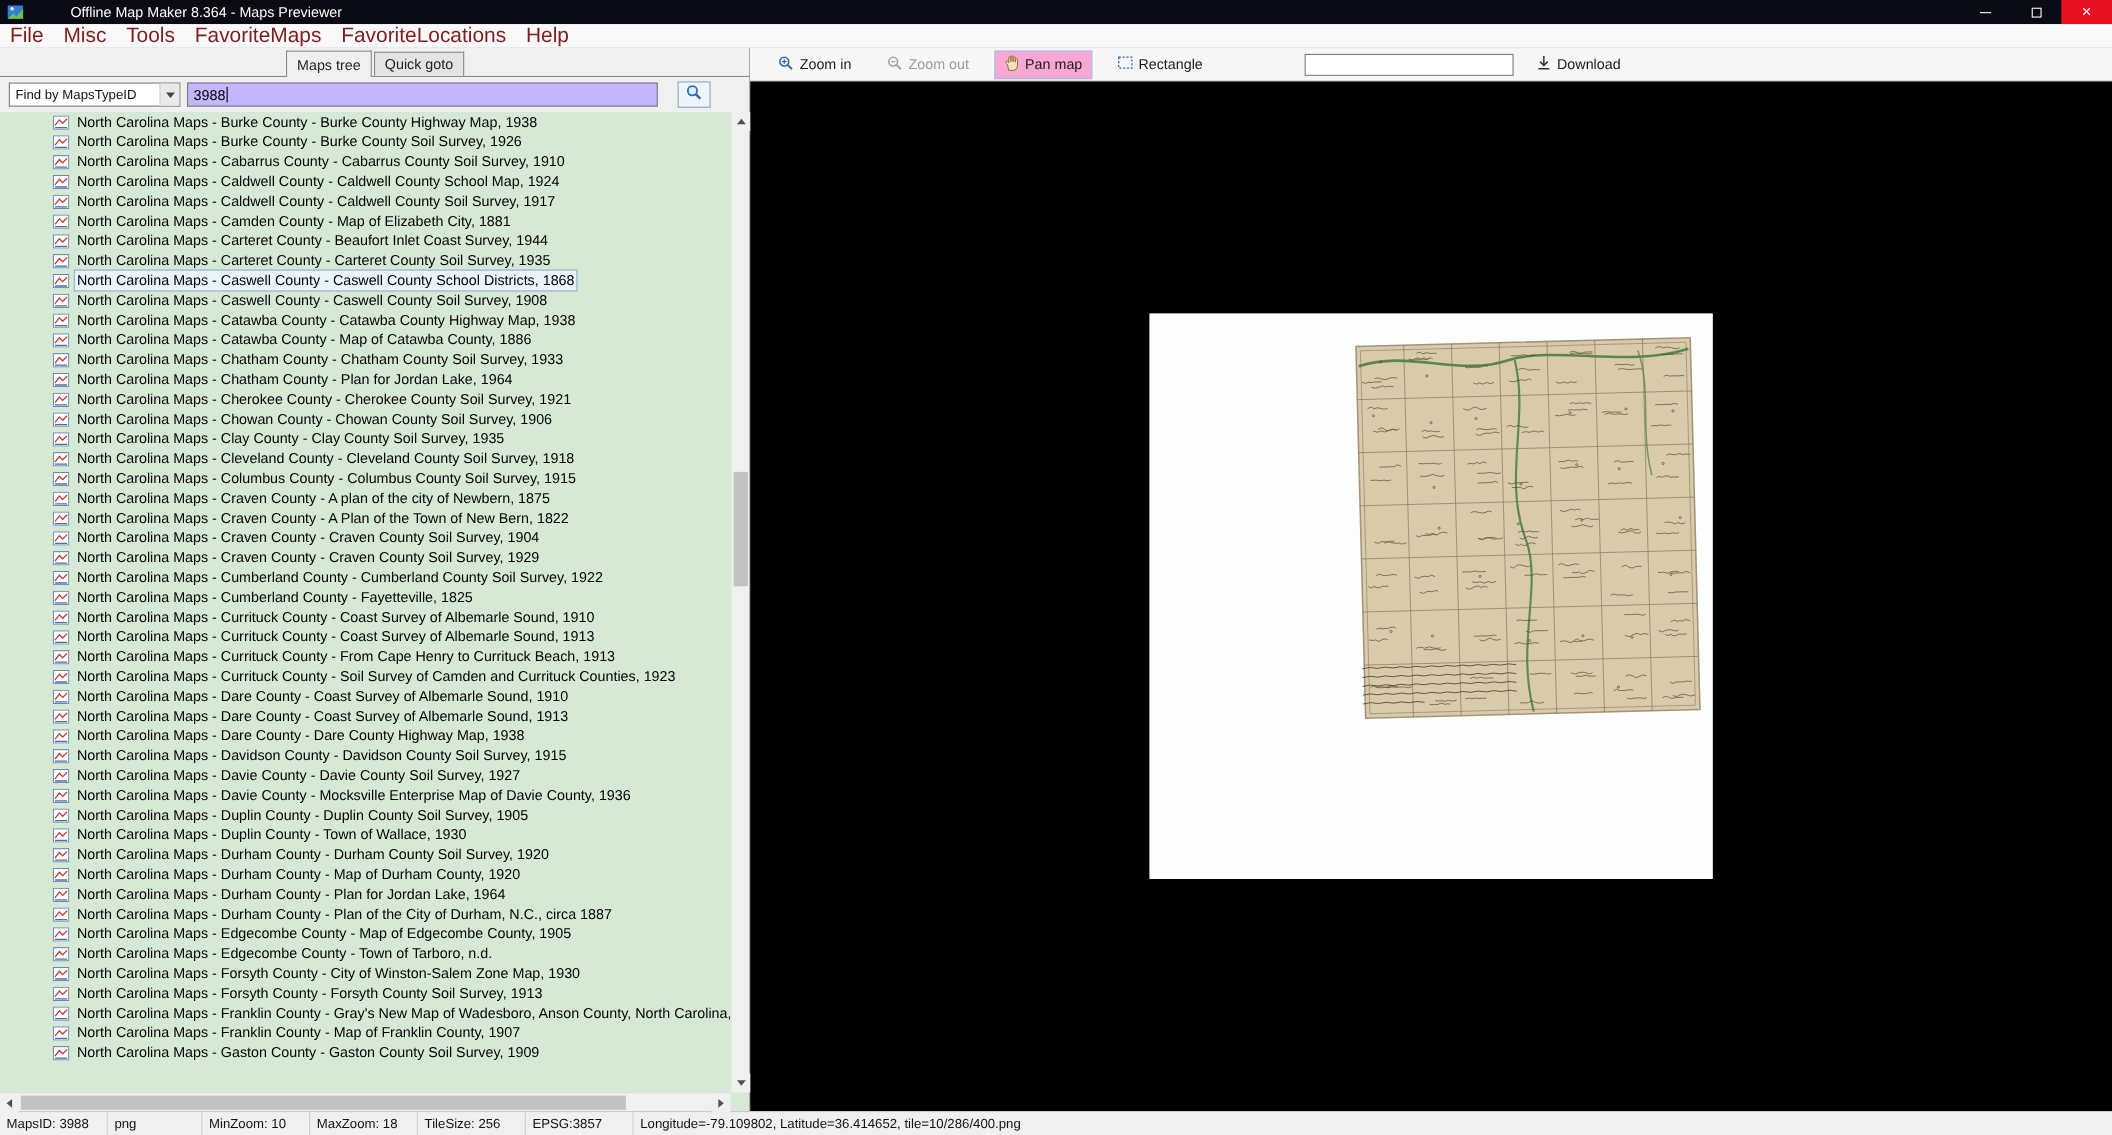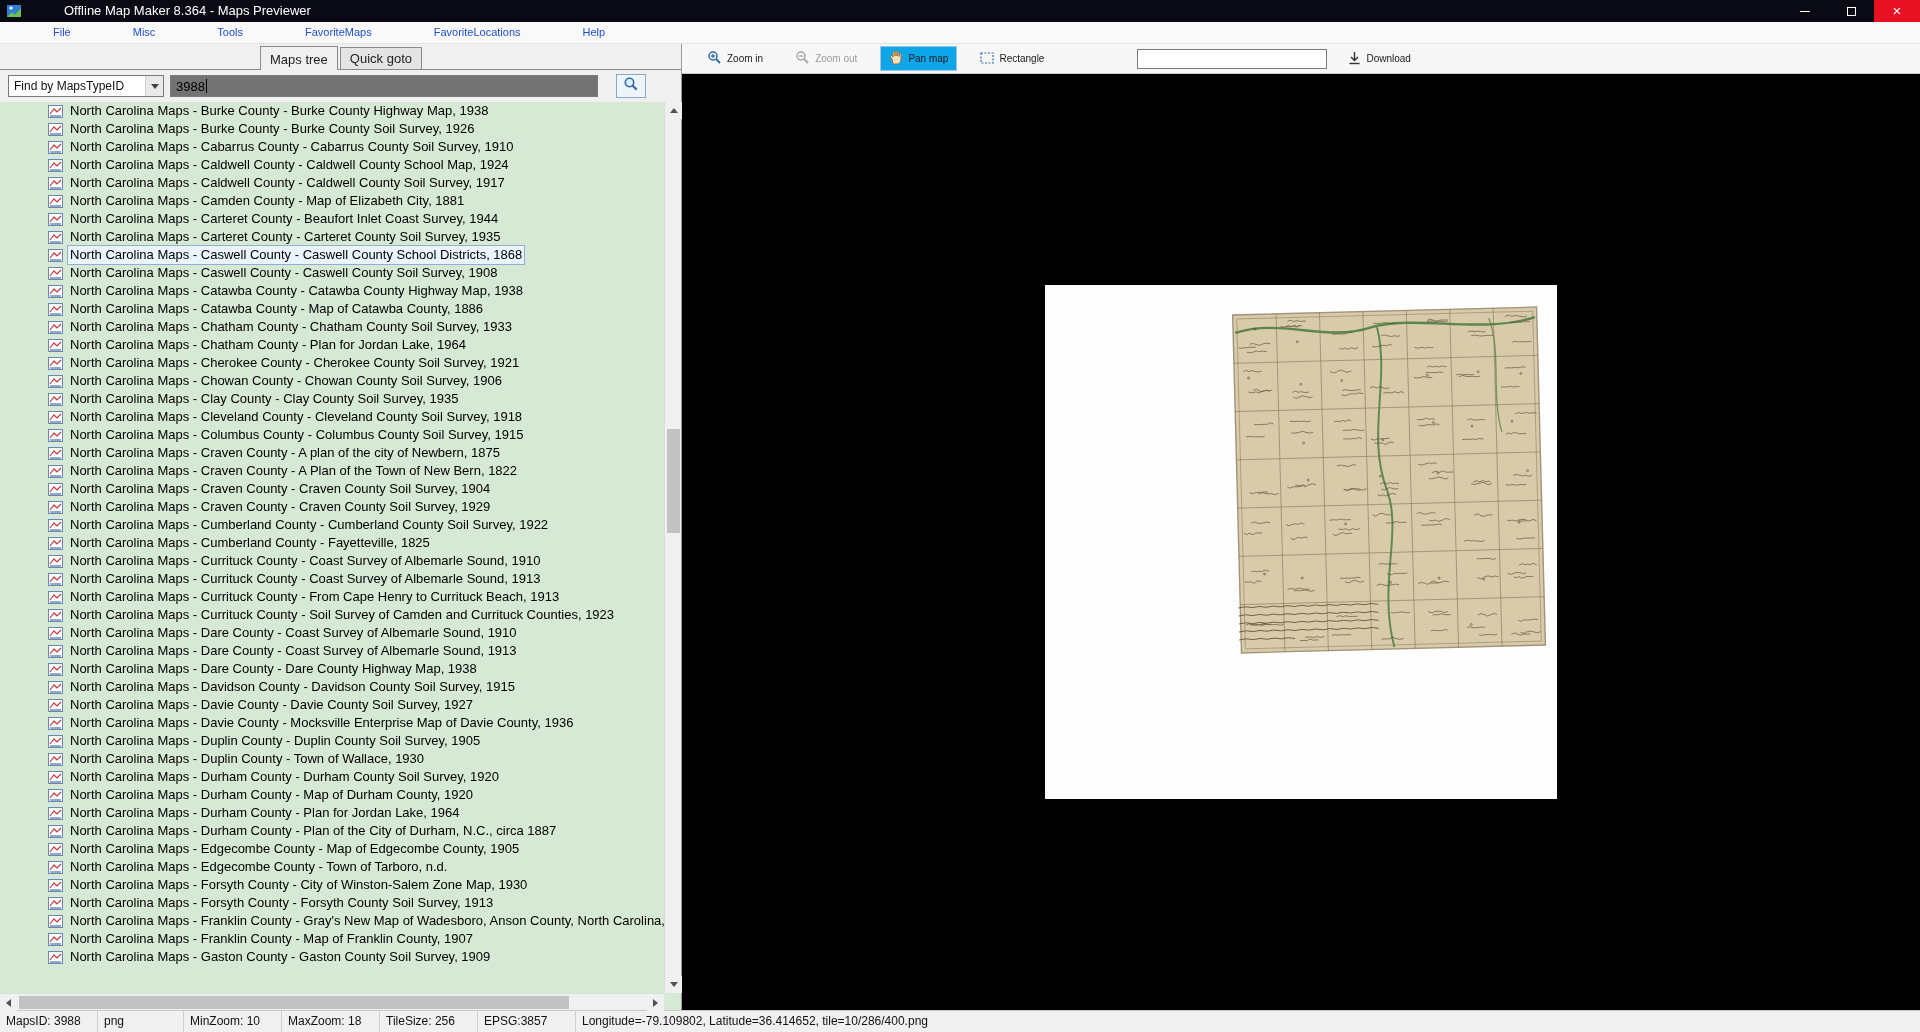--- a/index.html
+++ b/index.html
@@ -12,36 +12,36 @@
   .app-icon { width:16px; height:16px; margin:0 6px 0 6px; display:inline-flex; }
   .title-text { font-size:13px; line-height:22px; white-space:nowrap;margin-left:36px; }
   .win-controls { margin-left:auto; display:flex; height:22px; }
   .win-btn { width:46px; height:22px; display:flex; align-items:center; justify-content:center; cursor:default; }
   .glyph-min { width:10px; border-top:1px solid #fff; display:inline-block; }
   .glyph-max { width:9px; height:9px; border:1px solid #fff; display:inline-block; }
   .win-btn.close { background:#e81123; color:#fff; font-size:15px; line-height:22px; }
 
   
   .menubar { height:22px; background:#f9f9f9; display:flex; align-items:center; border-bottom:1px solid #e3e3e3; flex:0 0 auto; }
-  .menu-item { font-size:11px; color:#1d4ed8; padding:0 9px; line-height:21px; cursor:default;margin-left:44px; }
+  .menu-item { font-size:19px; color:#7f1d1d; padding:0 9px; line-height:21px; cursor:default; }
 
   
   .main { flex:1 1 auto; display:flex; min-height:0; }
 
   
   .left-panel { width:682px; flex:0 0 auto; background:#f0f0f0; border-right:1px solid #9a9a9a; display:flex; flex-direction:column; min-height:0; }
   .tabs-row { height:26px; display:flex; align-items:flex-end; padding-left:3px; border-bottom:1px solid #8a8a8a; background:#f0f0f0; flex:0 0 auto;justify-content:center; }
   .tab { font-size:13px; padding:3px 9px 3px 9px; border:1px solid #8a8a8a; border-bottom:none; background:#e4e4e4; margin-right:2px; color:#222; position:relative; }
   .tab.active { background:#f0f0f0; padding-top:5px; margin-bottom:-1px; }
 
   .search-row { height:32px; display:flex; align-items:center; padding:0 8px; gap:6px; background:#f0f0f0; flex:0 0 auto; }
   .combo { width:156px; height:22px; background:#fff; border:1px solid #7a7a7a; display:flex; align-items:center; font-size:12px; padding-left:5px; color:#111; }
   .combo-arrow-box { margin-left:auto; width:18px; height:20px; display:flex; align-items:center; justify-content:center; border-left:1px solid #cfcfcf; background:#e9e9e9; }
   .tri-down { width:0; height:0; border-left:4px solid transparent; border-right:4px solid transparent; border-top:5px solid #444; }
-  .search-input { width:428px; height:22px; background:#737373; border:1px solid #7a7a7a; font-size:13px; display:flex; align-items:center; padding-left:5px; color:#000; }
+  .search-input { width:428px; height:22px; background:#c4b5fd; border:1px solid #7a7a7a; font-size:13px; display:flex; align-items:center; padding-left:5px; color:#000; }
   .caret { display:inline-block; width:1px; height:14px; background:#000; margin-left:1px; }
   .search-btn { width:30px; height:24px; margin-left:12px; border:1px solid #88a8c8; background:#eef4fa; display:flex; align-items:center; justify-content:center; cursor:default; }
 
   .tree-wrap { position:relative; flex:1 1 auto; min-height:0; background:#d6e9d4; }
   .tree { position:absolute; left:0; top:0; right:17px; bottom:17px; overflow:hidden; background:#d6e9d4; }
   .tree-row { height:18px; display:flex; align-items:center; padding-left:48px; white-space:nowrap; cursor:default; }
   .tree-icon { width:15px; height:13px; display:inline-flex; flex:0 0 auto; margin-right:5px; }
   .tree-label { font-size:13px; color:#000; line-height:18px; padding:0 2px; }
   .tree-row.selected .tree-label { background:#eaf4fe; outline:1px solid #8fb0d0; }
 
@@ -54,23 +54,23 @@
   .arr-up { width:0;height:0;border-left:4px solid transparent;border-right:4px solid transparent;border-bottom:5px solid #505050; }
   .arr-down{ width:0;height:0;border-left:4px solid transparent;border-right:4px solid transparent;border-top:5px solid #505050; }
   .arr-left{ width:0;height:0;border-top:4px solid transparent;border-bottom:4px solid transparent;border-right:5px solid #505050; }
   .arr-right{width:0;height:0;border-top:4px solid transparent;border-bottom:4px solid transparent;border-left:5px solid #505050; }
   .vthumb { position:absolute; left:2px; width:13px; top:327px; height:104px; background:#c2c2c2; }
   .hthumb { position:absolute; top:2px; height:13px; left:19px; width:550px; background:#c2c2c2; }
 
   
   .right-panel { flex:1 1 auto; display:flex; flex-direction:column; min-width:0; }
   .map-toolbar { height:30px; background:#f7f7f7; border-bottom:1px solid #c8c8c8; display:flex; align-items:center; padding-left:16px; flex:0 0 auto; }
-  .tb-btn { display:flex; align-items:center; gap:5px; font-size:10px; color:#1a1a1a; padding:3px 8px; border:1px solid transparent; margin-right:14px; cursor:default; }
+  .tb-btn { display:flex; align-items:center; gap:5px; font-size:13px; color:#1a1a1a; padding:3px 8px; border:1px solid transparent; margin-right:14px; cursor:default; }
   .tb-btn.disabled { color:#9b9b9b; }
-  .tb-btn.active { background:#0ea5e9; border-color:#9ac4e8; }
+  .tb-btn.active { background:#f9a8d4; border-color:#9ac4e8; }
   .tb-input { width:190px; height:20px; border:1px solid #7a7a7a; background:#fff; margin-left:70px; margin-right:12px; font-size:12px; padding:0 4px; }
   .canvas { flex:1 1 auto; background:#000; display:flex; align-items:center; justify-content:center; min-height:0; }
   .sheet { width:512px; height:514px; background:#fdfdfd; flex:0 0 auto; }
 
   
   .statusbar { height:22px; background:#f0f0f0; border-top:1px solid #c9c9c9; display:flex; align-items:stretch; flex:0 0 auto; }
   .status-seg { font-size:12px; color:#111; line-height:21px; padding-left:6px; border-right:1px solid #cfcfcf; white-space:nowrap; overflow:hidden; }
   .status-seg:nth-child(1){ width:98px; }
   .status-seg:nth-child(2){ width:86px; }
   .status-seg:nth-child(3){ width:98px; }

